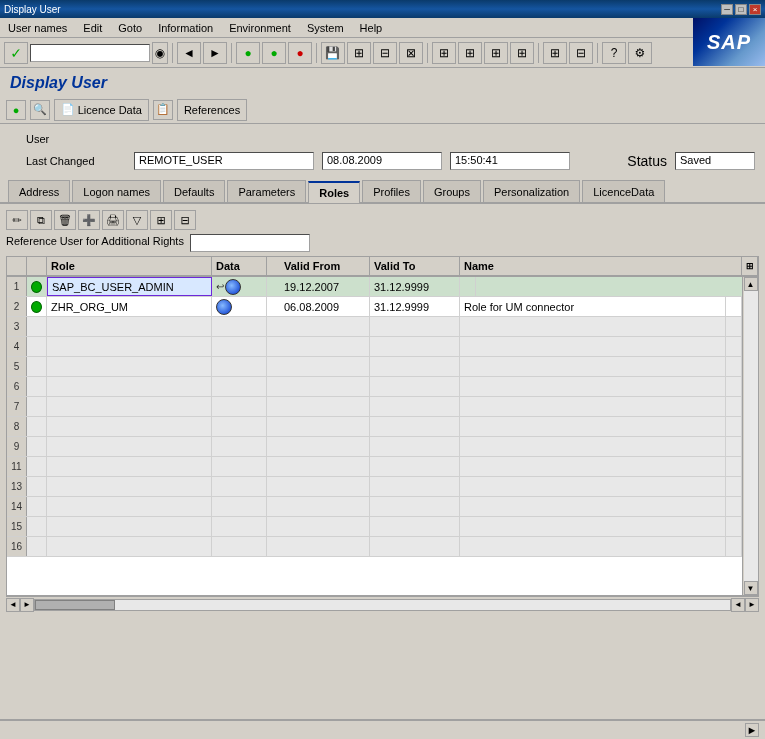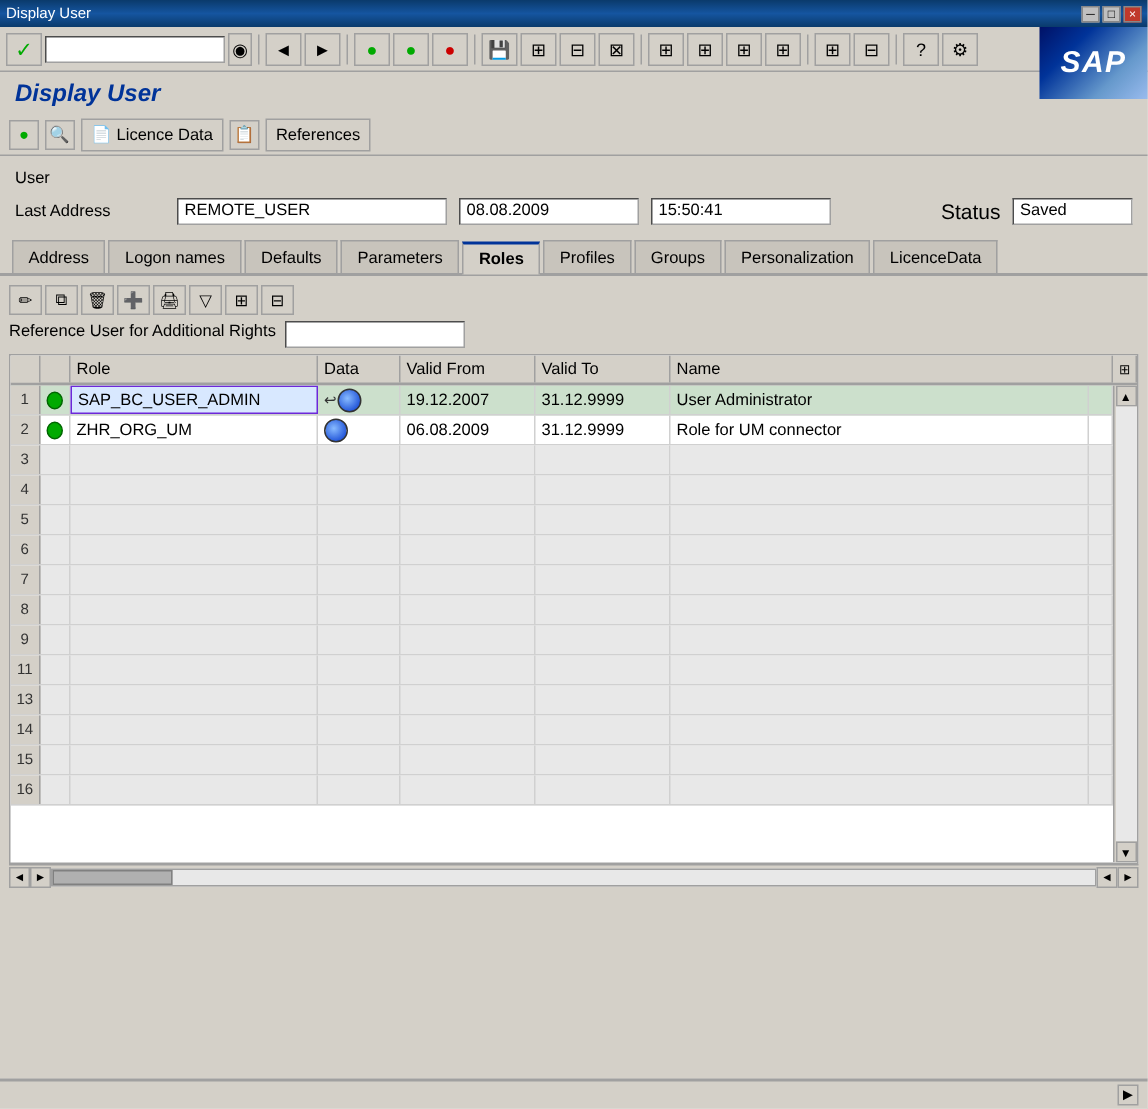--- a/index.html
+++ b/index.html
@@ -130,20 +130,21 @@
     
     .form-area {
       background: #d4d0c8;
       padding: 4px 10px;
     }
     .form-row {
       display: flex;
       align-items: center;
       height: 22px;
       gap: 8px;
+      margin-left: 16px;
     }
     .form-label {
       font-size: 11px;
       color: #000;
       width: 100px;
     }
     .form-value {
       font-size: 11px;
       color: #000;
       background: white;
@@ -239,21 +240,21 @@
       position: relative;
     }
     .table-header {
       display: flex;
       background: #d4d0c8;
       border-bottom: 2px solid #a0a0a0;
       height: 20px;
     }
     .th {
       font-size: 11px;
-      font-weight: normal;
+      font-weight: bold;
       padding: 2px 4px;
       border-right: 1px solid #a0a0a0;
       display: flex;
       align-items: center;
       overflow: hidden;
     }
     .table-row {
       display: flex;
       height: 20px;
       border-bottom: 1px solid #d0d0d0;
@@ -273,21 +274,21 @@
       border-right: 1px solid #a0a0a0;
       font-size: 10px;
       color: #333;
       display: flex;
       align-items: center;
       justify-content: center;
     }
     .col-select { width: 20px; min-width: 20px; }
     .col-role { width: 165px; min-width: 165px; }
     .col-type { width: 55px; min-width: 55px; }
-    .col-validfrom { width: 90px; min-width: 90px; }
+    .col-validfrom { width: 90px; min-width: 90px; margin-left: 13px; }
     .col-validto { width: 90px; min-width: 90px; }
     .col-name { flex: 1; }
     .col-scroll { width: 16px; min-width: 16px; }
 
     .status-circle {
       width: 12px;
       height: 12px;
       border-radius: 50%;
       background: #00aa00;
       border: 1px solid #006600;
@@ -406,20 +407,29 @@
     <span class="title-bar-text">Display User</span>
     <div class="title-bar-controls">
       <div class="title-bar-btn">─</div>
       <div class="title-bar-btn">□</div>
       <div class="title-bar-btn" style="background:#c0392b;color:white;">×</div>
     </div>
   </div>
 
   <div class="top-area">
 
+    <div class="menu-bar" style="padding-right:75px;">
+      <span class="menu-item">User names</span>
+      <span class="menu-item">Edit</span>
+      <span class="menu-item">Goto</span>
+      <span class="menu-item">Information</span>
+      <span class="menu-item">Environment</span>
+      <span class="menu-item">System</span>
+      <span class="menu-item">Help</span>
+    </div>
 
     <div class="toolbar" style="padding-right:75px;">
 
       <div class="toolbar-btn" style="background:#d4d0c8;">
         <span style="color:#00aa00;font-size:14px;">✓</span>
       </div>
 
       <input class="toolbar-input" type="text" value="" style="">
 
       <div class="toolbar-btn" style="width:16px;">
@@ -474,21 +484,21 @@
     <div class="sub-btn">
       <span>References</span>
     </div>
   </div>
 
   <div class="form-area">
     <div class="form-row">
       <span class="form-label">User</span>
     </div>
     <div class="form-row">
-      <span class="form-label">Last Address</span>
+      <span class="form-label">Last Changed</span>
       <span class="form-value form-value-wide">REMOTE_USER</span>
       <span class="form-value">08.08.2009</span>
       <span class="form-value">15:50:41</span>
       <span class="form-status-label">Status</span>
       <span class="form-status-value">Saved</span>
     </div>
   </div>
 
   <div class="tabs-bar">
     <div class="tab">Address</div>
@@ -546,21 +556,20 @@
             <div class="td col-role" style="background:#d8e8ff;border:1px solid #6d28d9;">SAP_BC_USER_ADMIN</div>
             <div class="td col-type">
 
               <span style="display:inline-flex;align-items:center;gap:1px;">
                 <span style="font-size:10px;color:#333;">↩</span>
                 <span style="width:16px;height:16px;border-radius:50%;background:radial-gradient(circle at 40% 40%, #88bbff, #0033cc);display:inline-block;border:1px solid #333;"></span>
               </span>
             </div>
             <div class="td col-validfrom">19.12.2007</div>
             <div class="td col-validto">31.12.9999</div>
-            <div class="td col-name">User Administrator</div>
             <div class="td col-scroll"></div>
           </div>
 
           <div class="table-row">
             <div class="td row-num">2</div>
             <div class="td col-select">
               <span class="status-circle"></span>
             </div>
             <div class="td col-role">ZHR_ORG_UM</div>
             <div class="td col-type">

